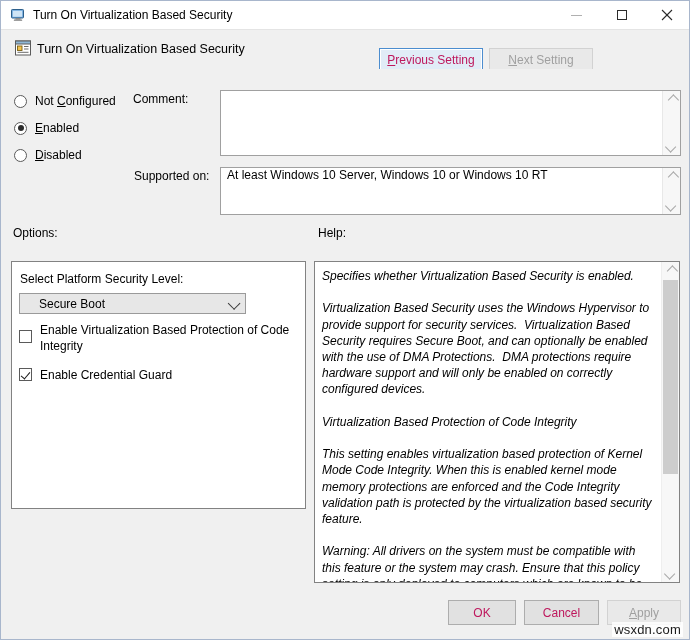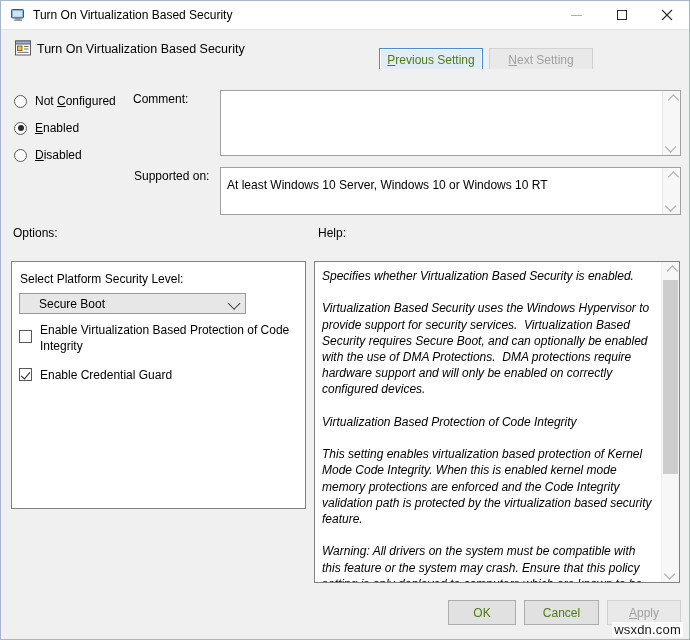--- a/index.html
+++ b/index.html
@@ -87,21 +87,21 @@
   .header-title {
     position: absolute;
     left: 35px; top: 12px;
     font-size: 12.5px;
     color: #000;
     white-space: nowrap;
   }
   .btn {
     font-family: "Liberation Sans", sans-serif;
     font-size: 12px;
-    color: #4d7c0f;
+    color: #be185d;
     background: #e1e1e1;
     border: 1px solid #adadad;
     box-sizing: border-box;
     display: flex;
     align-items: center;
     justify-content: center;
     padding: 0;
   }
   .btn.focused {
     background: #e1ecf7;
@@ -187,21 +187,21 @@
   #comment-field {
     left: 218px; top: 21px;
     width: 461px; height: 66px;
   }
   #supported-on-field {
     left: 218px; top: 98px;
     width: 461px; height: 48px;
   }
   .textbox-content {
     flex: 1 1 auto;
-    padding: 10px 6px;
+    padding: 0 6px;
     font-size: 12px;
     line-height: 15px;
     color: #000;
     overflow: hidden;
     white-space: pre-wrap;
   }
   .vscroll {
     flex: 0 0 auto;
     width: 17px;
     background: #f7f7f7;

